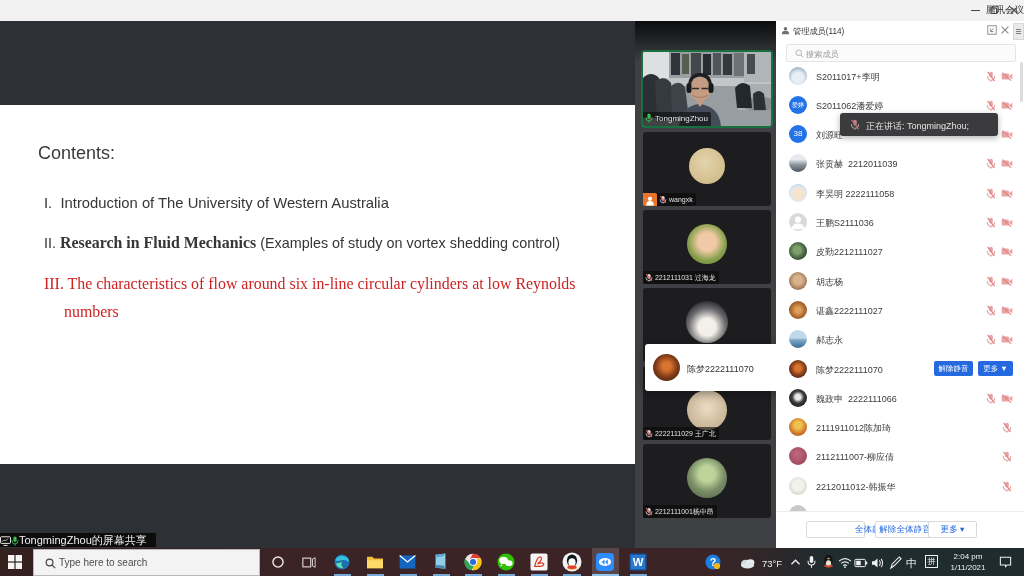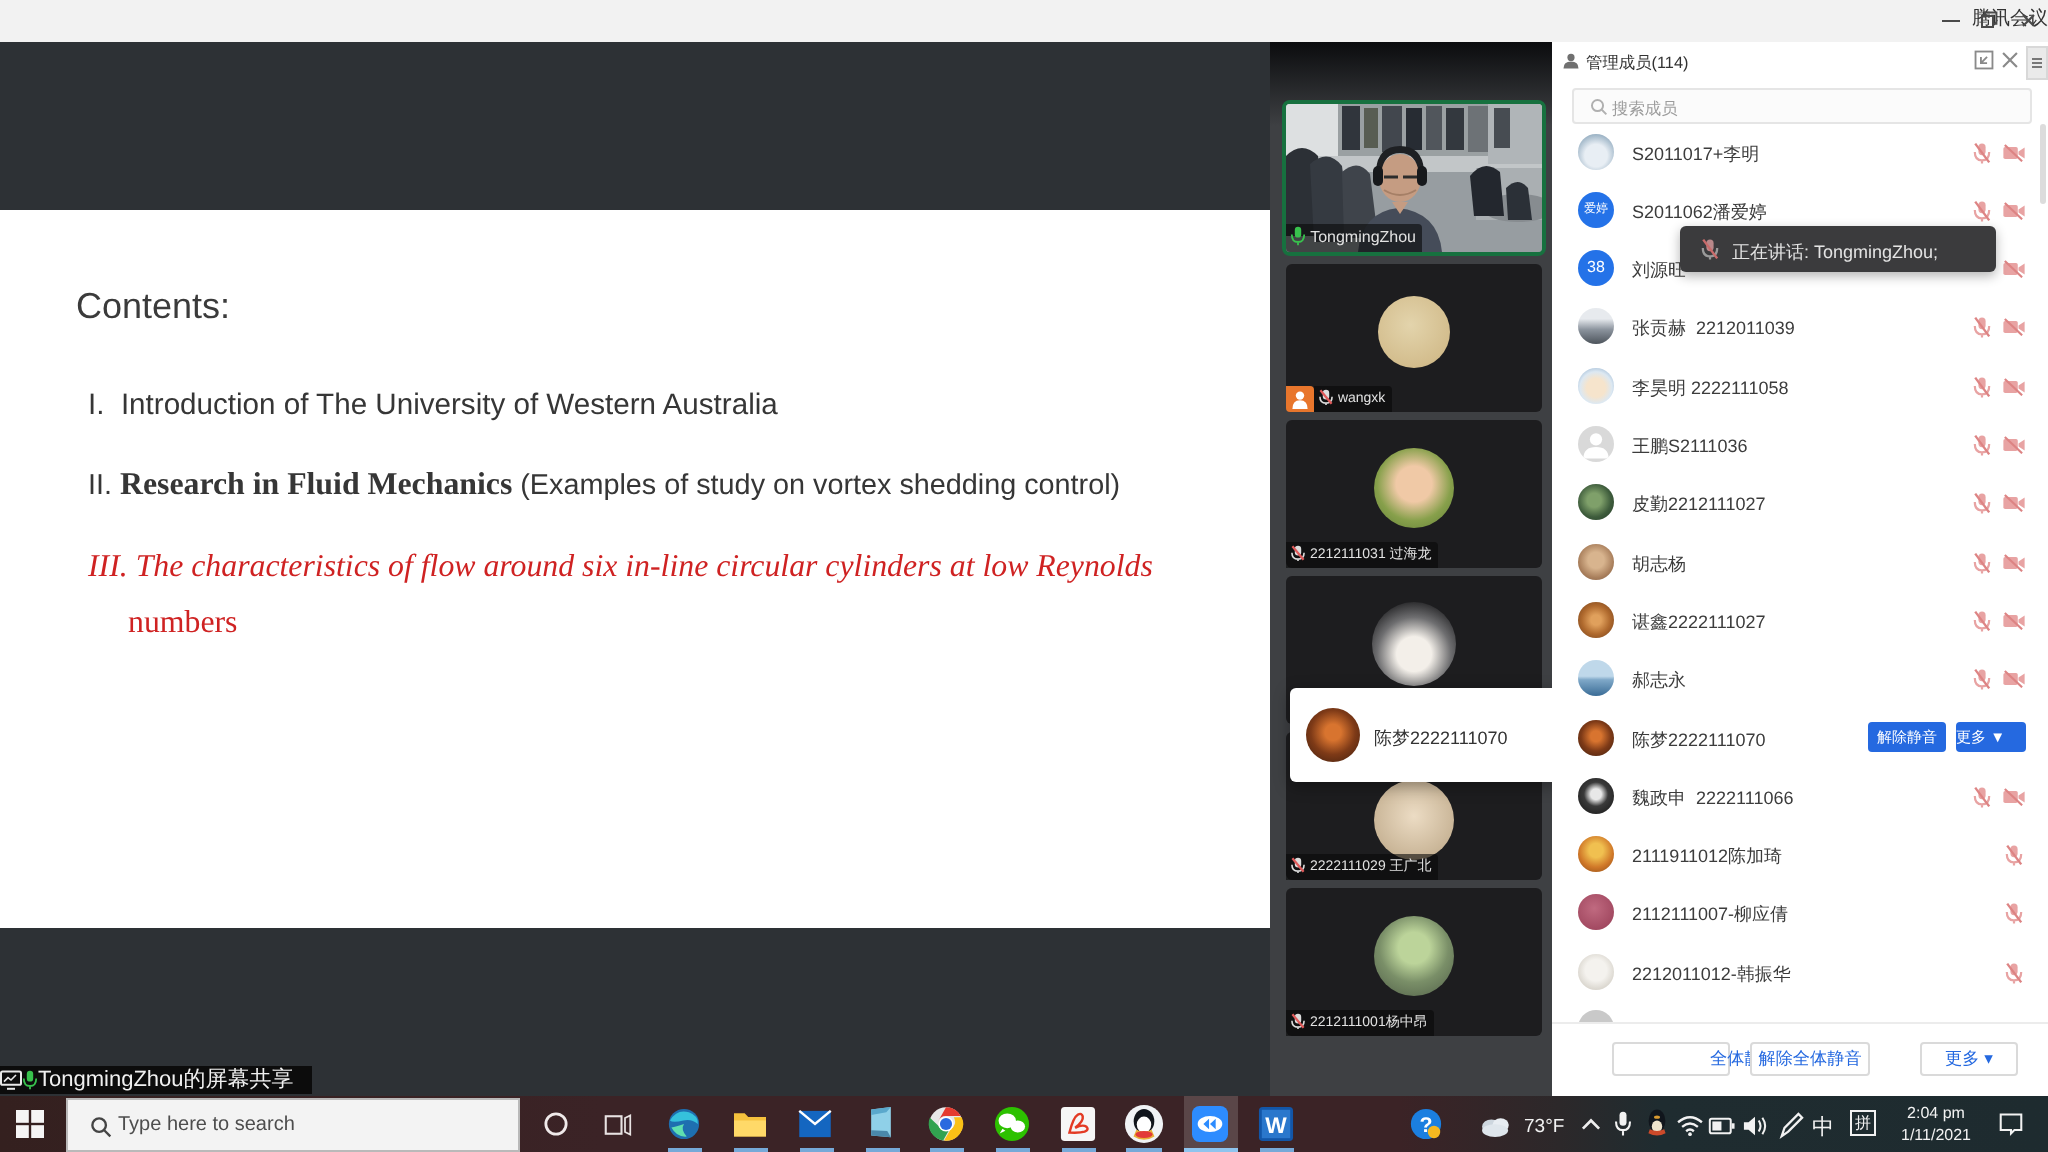--- a/index.html
+++ b/index.html
@@ -46,21 +46,21 @@
     <path d="M26.5 8 v-1.8 h5.7 v5.7 h-1.8" fill="none" stroke="#4a4a4a" stroke-width="1"></path>
     <path d="M45.5 7.5 l5.5 5.5 M51 7.5 l-5.5 5.5" stroke="#4a4a4a" stroke-width="1.1"></path>
   </svg>
 </div>
 
 <div class="abs" id="share">
   <div class="abs" id="slide">
     <div class="abs" style="left:38px;top:38px;font-size:18px;color:#3b3b3b;">Contents:</div>
     <div class="abs" style="left:44px;top:90px;font-size:14.8px;color:#363636;white-space:nowrap;">I.&nbsp; Introduction of The University of Western Australia</div>
     <div class="abs" style="left:44px;top:129px;font-size:14.4px;color:#363636;white-space:nowrap;">II. <b style="font-family:'Liberation Serif',serif;font-size:15.9px;">Research in Fluid Mechanics</b> (Examples of study on vortex shedding control)</div>
-    <div class="abs" style="left:44px;top:170px;font-size:15.9px;color:#cf2222;font-family:'Liberation Serif',serif;white-space:nowrap;font-style:italic;">III. The characteristics of flow around six in-line circular cylinders at low Reynolds</div>
+    <div class="abs" style="left:44px;top:170px;font-size:15.9px;color:#cf2222;font-family:'Liberation Serif',serif;white-space:nowrap;">III. The characteristics of flow around six in-line circular cylinders at low Reynolds</div>
     <div class="abs" style="left:64px;top:198px;font-size:15.9px;color:#cf2222;font-family:'Liberation Serif',serif;">numbers</div>
   </div>
   <div class="abs" id="sharelabel">
     <svg style="vertical-align:-2px" width="11" height="10" viewBox="0 0 11 10">
           <rect x="0.5" y="0.8" width="10" height="6.6" rx="0.8" fill="none" stroke="#e8e8e8" stroke-width="1"></rect>
           <path d="M3.5 9.4 h4" stroke="#e8e8e8" stroke-width="1"></path>
           <path d="M2 5.8 l2 -2 l1.5 1.2 l2.5 -2.5" stroke="#e8e8e8" fill="none" stroke-width="0.8"></path>
         </svg><svg style="vertical-align:-2px" width="8" height="10" viewBox="0 0 8 10">
           <rect x="2.4" y="0.4" width="3.2" height="5.4" rx="1.6" fill="#38c24d"></rect>
           <path d="M0.9 4.2 q0 3.8 3.1 3.8 q3.1 0 3.1 -3.8 M4 8 v1.6" stroke="#38c24d" fill="none" stroke-width="0.9"></path>
@@ -332,21 +332,21 @@
     <svg class="camic" width="12" height="9" viewBox="0 0 13 10">
           <rect x="0.6" y="1.6" width="8" height="6.8" rx="1" fill="#e8a3a3"></rect>
           <path d="M9 4.2 l3.4 -2.2 v6 L9 5.8 z" fill="#e8a3a3"></path>
           <path d="M1.4 0.6 l9.6 9" stroke="#dd8484" stroke-width="1.2"></path>
         </svg>
   </div>
   <div class="row" style="top:347.5px;">
     <div class="av" style="background:radial-gradient(circle at 50% 45%,#d8742f 20%,#7e3a17 55%,#3c1d0e);"></div>
     <div class="nm">陈梦2222111070</div>
     <div class="abs" style="left:158px;top:-7.5px;width:39px;height:15px;background:#2569e0;border-radius:2px;color:#fff;font-size:7.5px;text-align:center;line-height:15px;">解除静音</div>
-    <div class="abs" style="left:202px;top:-7.5px;width:35px;height:15px;background:#2569e0;border-radius:2px;color:#fff;font-size:7.5px;text-align:left;line-height:15px;">更多 ▼</div>
+    <div class="abs" style="left:202px;top:-7.5px;width:35px;height:15px;background:#2569e0;border-radius:2px;color:#fff;font-size:7.5px;text-align:center;line-height:15px;">更多 ▼</div>
   </div>
   <div class="row" style="top:376.8px;">
     <div class="av" style="background:radial-gradient(circle at 50% 45%,#e8e8e8 20%,#3a3a3a 45%,#141414);"></div>
     <div class="nm">魏政申&nbsp; 2222111066</div>
     <svg class="micic" width="10" height="11" viewBox="0 0 10 11">
           <rect x="3.2" y="0.8" width="3.6" height="5.8" rx="1.8" fill="#e8a3a3"></rect>
           <path d="M1.4 5 q0 4.2 3.6 4.2 q3.6 0 3.6 -4.2 M5 9.2 v1.6" stroke="#e8a3a3" fill="none" stroke-width="1.1"></path>
           <path d="M1.6 0.8 l7 9.4" stroke="#dd8484" stroke-width="1.2"></path>
         </svg>
     <svg class="camic" width="12" height="9" viewBox="0 0 13 10">
@@ -382,21 +382,21 @@
           <path d="M1.6 0.8 l7 9.4" stroke="#dd8484" stroke-width="1.2"></path>
         </svg>
   </div>
   <div class="row" style="top:493px;">
     <div class="av" style="background:#c9c9c9;"></div>
   </div>
 
   <div class="abs" style="left:0;top:490px;width:248px;height:37px;background:#fff;border-top:1px solid #ececec;"></div>
   <div class="fbtn" style="left:30px;top:500px;width:59px;padding-left:48px;">全体静音</div>
   <div class="fbtn" style="left:99px;top:500px;width:60px;">解除全体静音</div>
-  <div class="fbtn" style="left:184px;top:500px;width:49px;">更多 ▾</div>
+  <div class="fbtn" style="left:152px;top:500px;width:49px;">更多 ▾</div>
 
   <div class="abs" style="left:64px;top:92px;width:158px;height:23px;background:#3b3b3d;border-radius:3px;box-shadow:0 2px 6px rgba(0,0,0,0.3);">
     <svg class="abs" style="left:10px;top:6px" width="10" height="11" viewBox="0 0 10 11">
           <rect x="3.2" y="0.8" width="3.6" height="5.8" rx="1.8" fill="#b9888a"></rect>
           <path d="M1.4 5 q0 4.2 3.6 4.2 q3.6 0 3.6 -4.2 M5 9.2 v1.6" stroke="#9a9a9a" fill="none" stroke-width="1.1"></path>
           <path d="M1.6 0.8 l7 9.4" stroke="#c96b6b" stroke-width="1.2"></path>
         </svg>
     <div class="abs" style="left:26px;top:7px;font-size:9px;color:#e4e4e4;white-space:nowrap;">正在讲话: TongmingZhou;</div>
   </div>
 </div>

